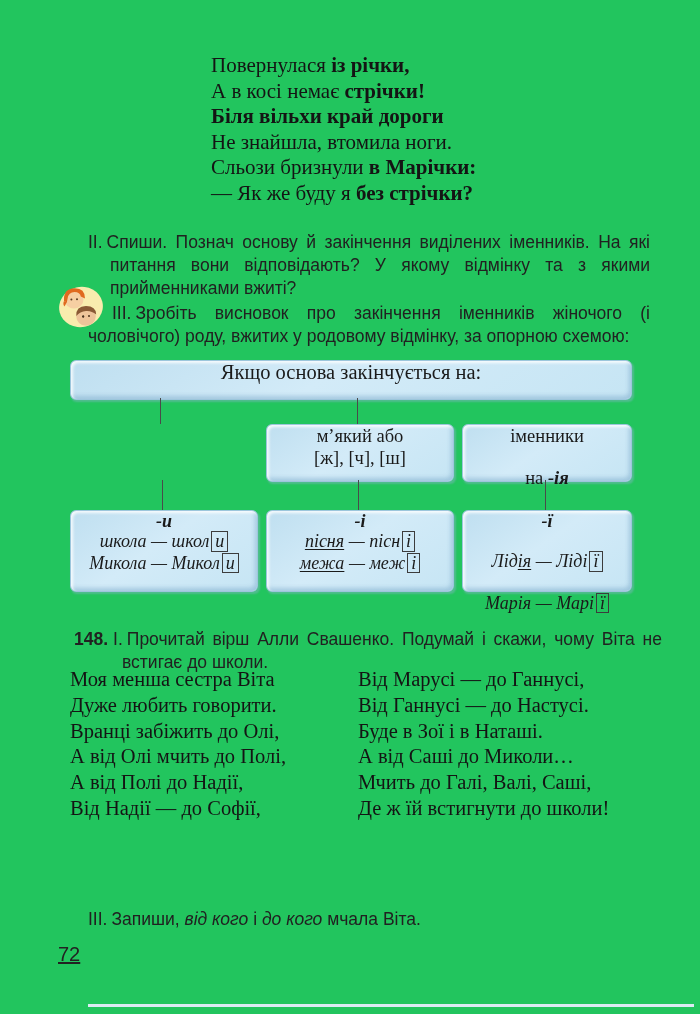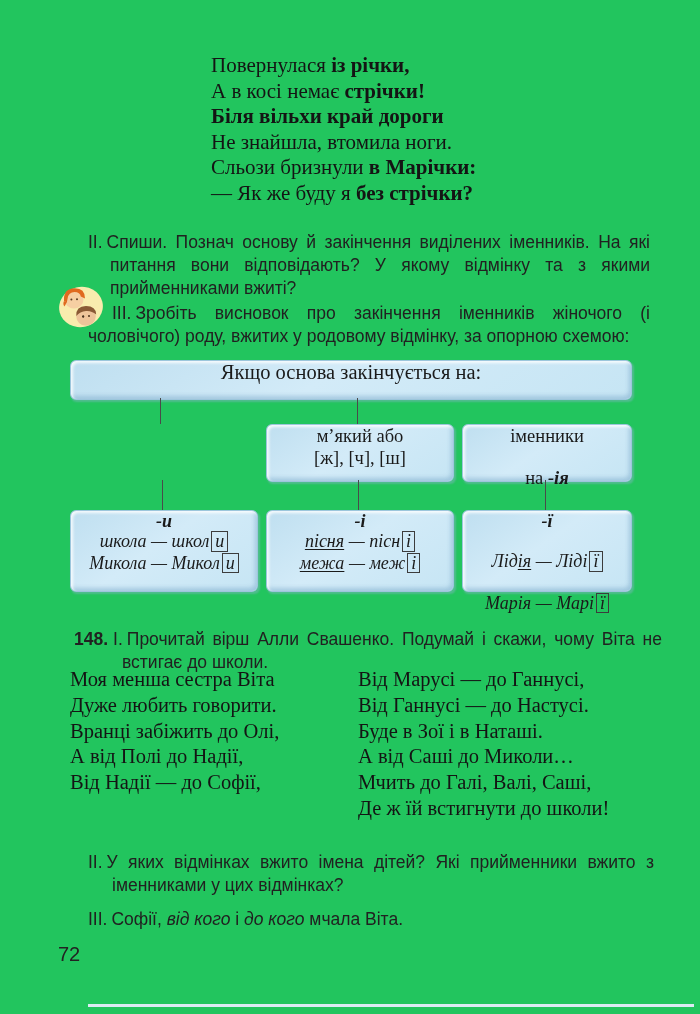--- a/index.html
+++ b/index.html
@@ -79,21 +79,21 @@
     font-size:20.5px;line-height:25.8px;color:#141414;
   }
   .poem-col.left{left:70px;}
   .poem-col.right{left:358px;}
   .task-2b{left:88px;top:833px;width:566px;padding-left:24px;text-indent:-24px;box-sizing:border-box;}
   .task-3b{left:88px;top:890px;width:566px;padding-left:27px;text-indent:-27px;box-sizing:border-box;text-align:left;}
   
   .page-number{
     position:absolute;left:58px;top:943px;
     font-family:"Liberation Sans", sans-serif;
-    font-size:20px;color:#222;
+    font-size:20px;color:#222;text-decoration:underline;
   }
   .bottom-rule{
     position:absolute;left:88px;top:1004px;width:606px;height:3px;
     background:#dcebf4;
   }
 </style>
 </head>
 <body>
 
 <div class="page">
@@ -166,32 +166,32 @@
       <div><span>Марія — Марі</span><span class="boxed">ї</span></div>
     </div>
   </div>
 
   <p class="ex-header"><span class="ex-num">148.</span><span class="task-num">I.</span><span>Прочитай вірш Алли Свашенко. Подумай і скажи, чому Віта не встигає до школи.</span></p>
 
   <div class="poem-col left">
     <div>Моя менша сестра Віта</div>
     <div>Дуже любить говорити.</div>
     <div>Вранці забіжить до Олі,</div>
+    <div>А від Олі мчить до Полі,</div>
     <div>А від Полі до Надії,</div>
     <div>Від Надії — до Софії,</div>
   </div>
   <div class="poem-col right">
     <div>Від Марусі — до Ганнусі,</div>
     <div>Від Ганнусі — до Настусі.</div>
     <div>Буде в Зої і в Наташі.</div>
     <div>А від Саші до Миколи…</div>
     <div>Мчить до Галі, Валі, Саші,</div>
     <div>Де ж їй встигнути до школи!</div>
   </div>
 
-  <p class="task task-2b"><span class="task-num">II.</span><span>У яких відмінках вжито імена дітей? Які прийменники вжито з іменниками у цих відмінках?</span></p>
 
-  <p class="task task-3b"><span class="task-num">III.</span><span><span>Софії, </span><span class="i">від кого</span><span> і </span><span class="i">до кого</span><span> мчала Віта.</span></span></p>
+  <p class="task task-3b"><span class="task-num">III.</span><span><span>Запиши, </span><span class="i">від кого</span><span> і </span><span class="i">до кого</span><span> мчала Віта.</span></span></p>
 
   <div class="page-number">72</div>
   <div class="bottom-rule"></div>
 
 </div>
 
 </body></html>

